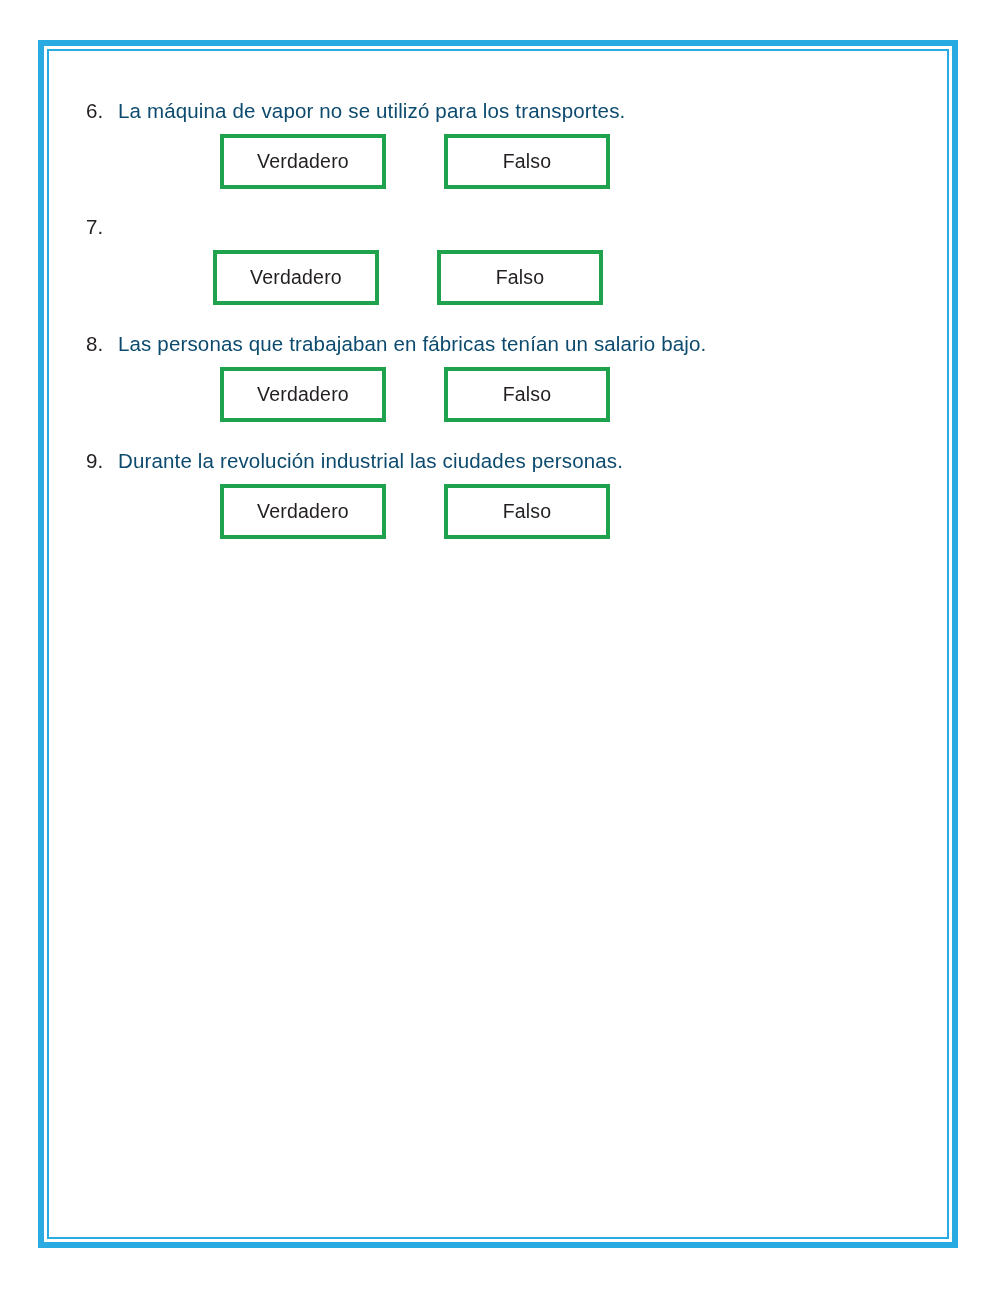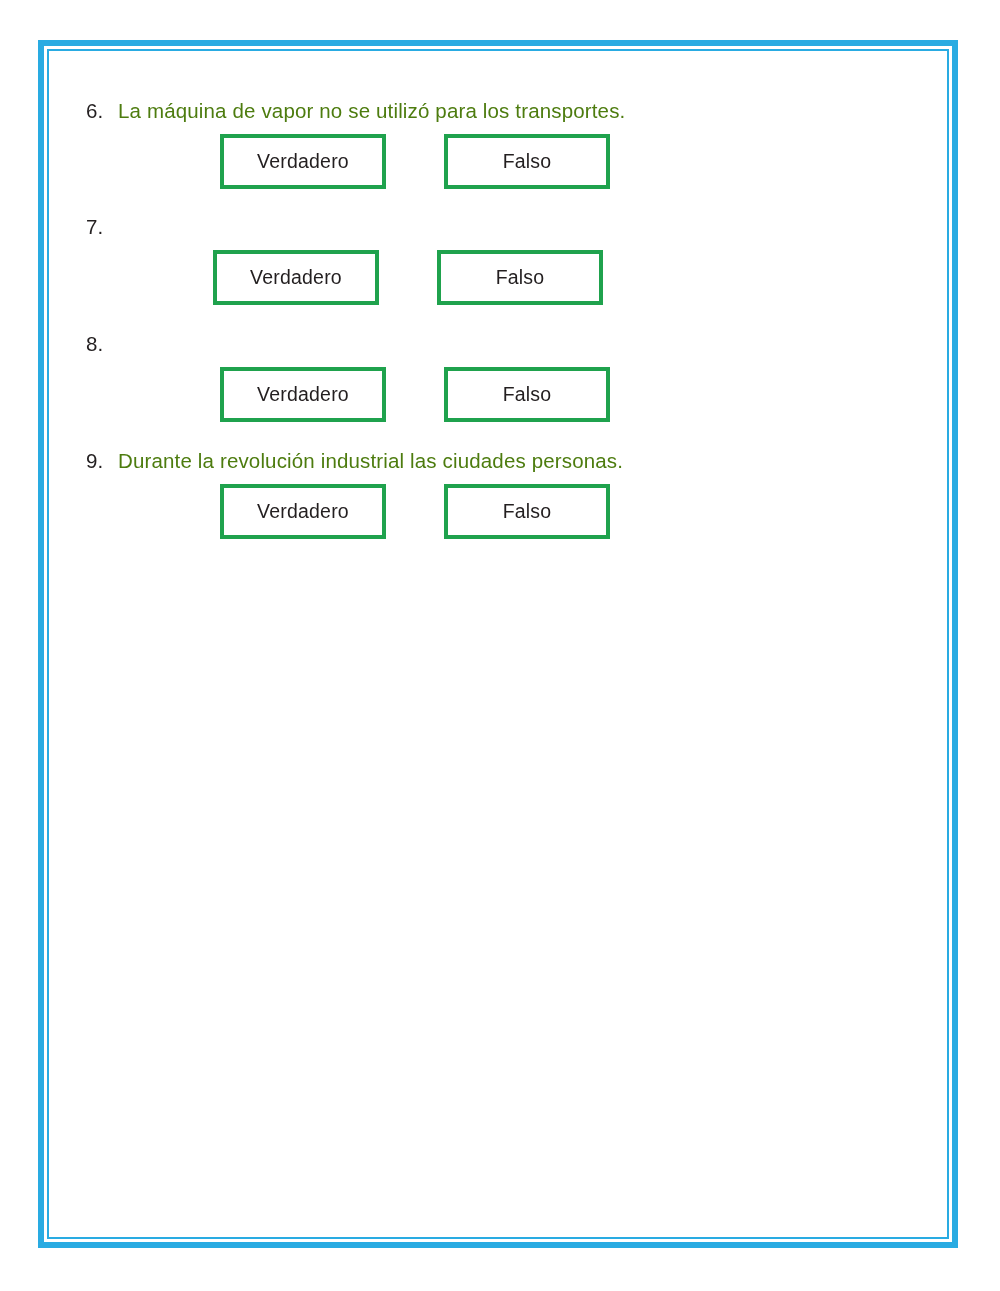--- a/index.html
+++ b/index.html
@@ -61,21 +61,21 @@
     line-height: 26px;
     letter-spacing: 0.15px;
     white-space: nowrap;
   }
   .qnum {
     width: 32px;
     flex: 0 0 32px;
     color: #231f20;
   }
   .qtext {
-    color: #4d7c0f;
+    color: #0c4a6e;
   }
 
   .answers {
     position: relative;
     height: 62px;
     margin-top: 10px;
   }
 
   .abox {
     position: absolute;
@@ -126,20 +126,21 @@
       </div>
       <div class="answers">
         <div class="abox off-a1">Verdadero</div>
         <div class="abox off-b1">Falso</div>
       </div>
     </div>
 
     <div class="qblock" style="top:331px;">
       <div class="qline">
         <span class="qnum">8.</span>
+        <span class="qtext">Las personas que trabajaban en fábricas tenían un salario bajo.</span>
       </div>
       <div class="answers">
         <div class="abox off-a0">Verdadero</div>
         <div class="abox off-b0">Falso</div>
       </div>
     </div>
 
     <div class="qblock" style="top:448px;">
       <div class="qline">
         <span class="qnum">9.</span>

